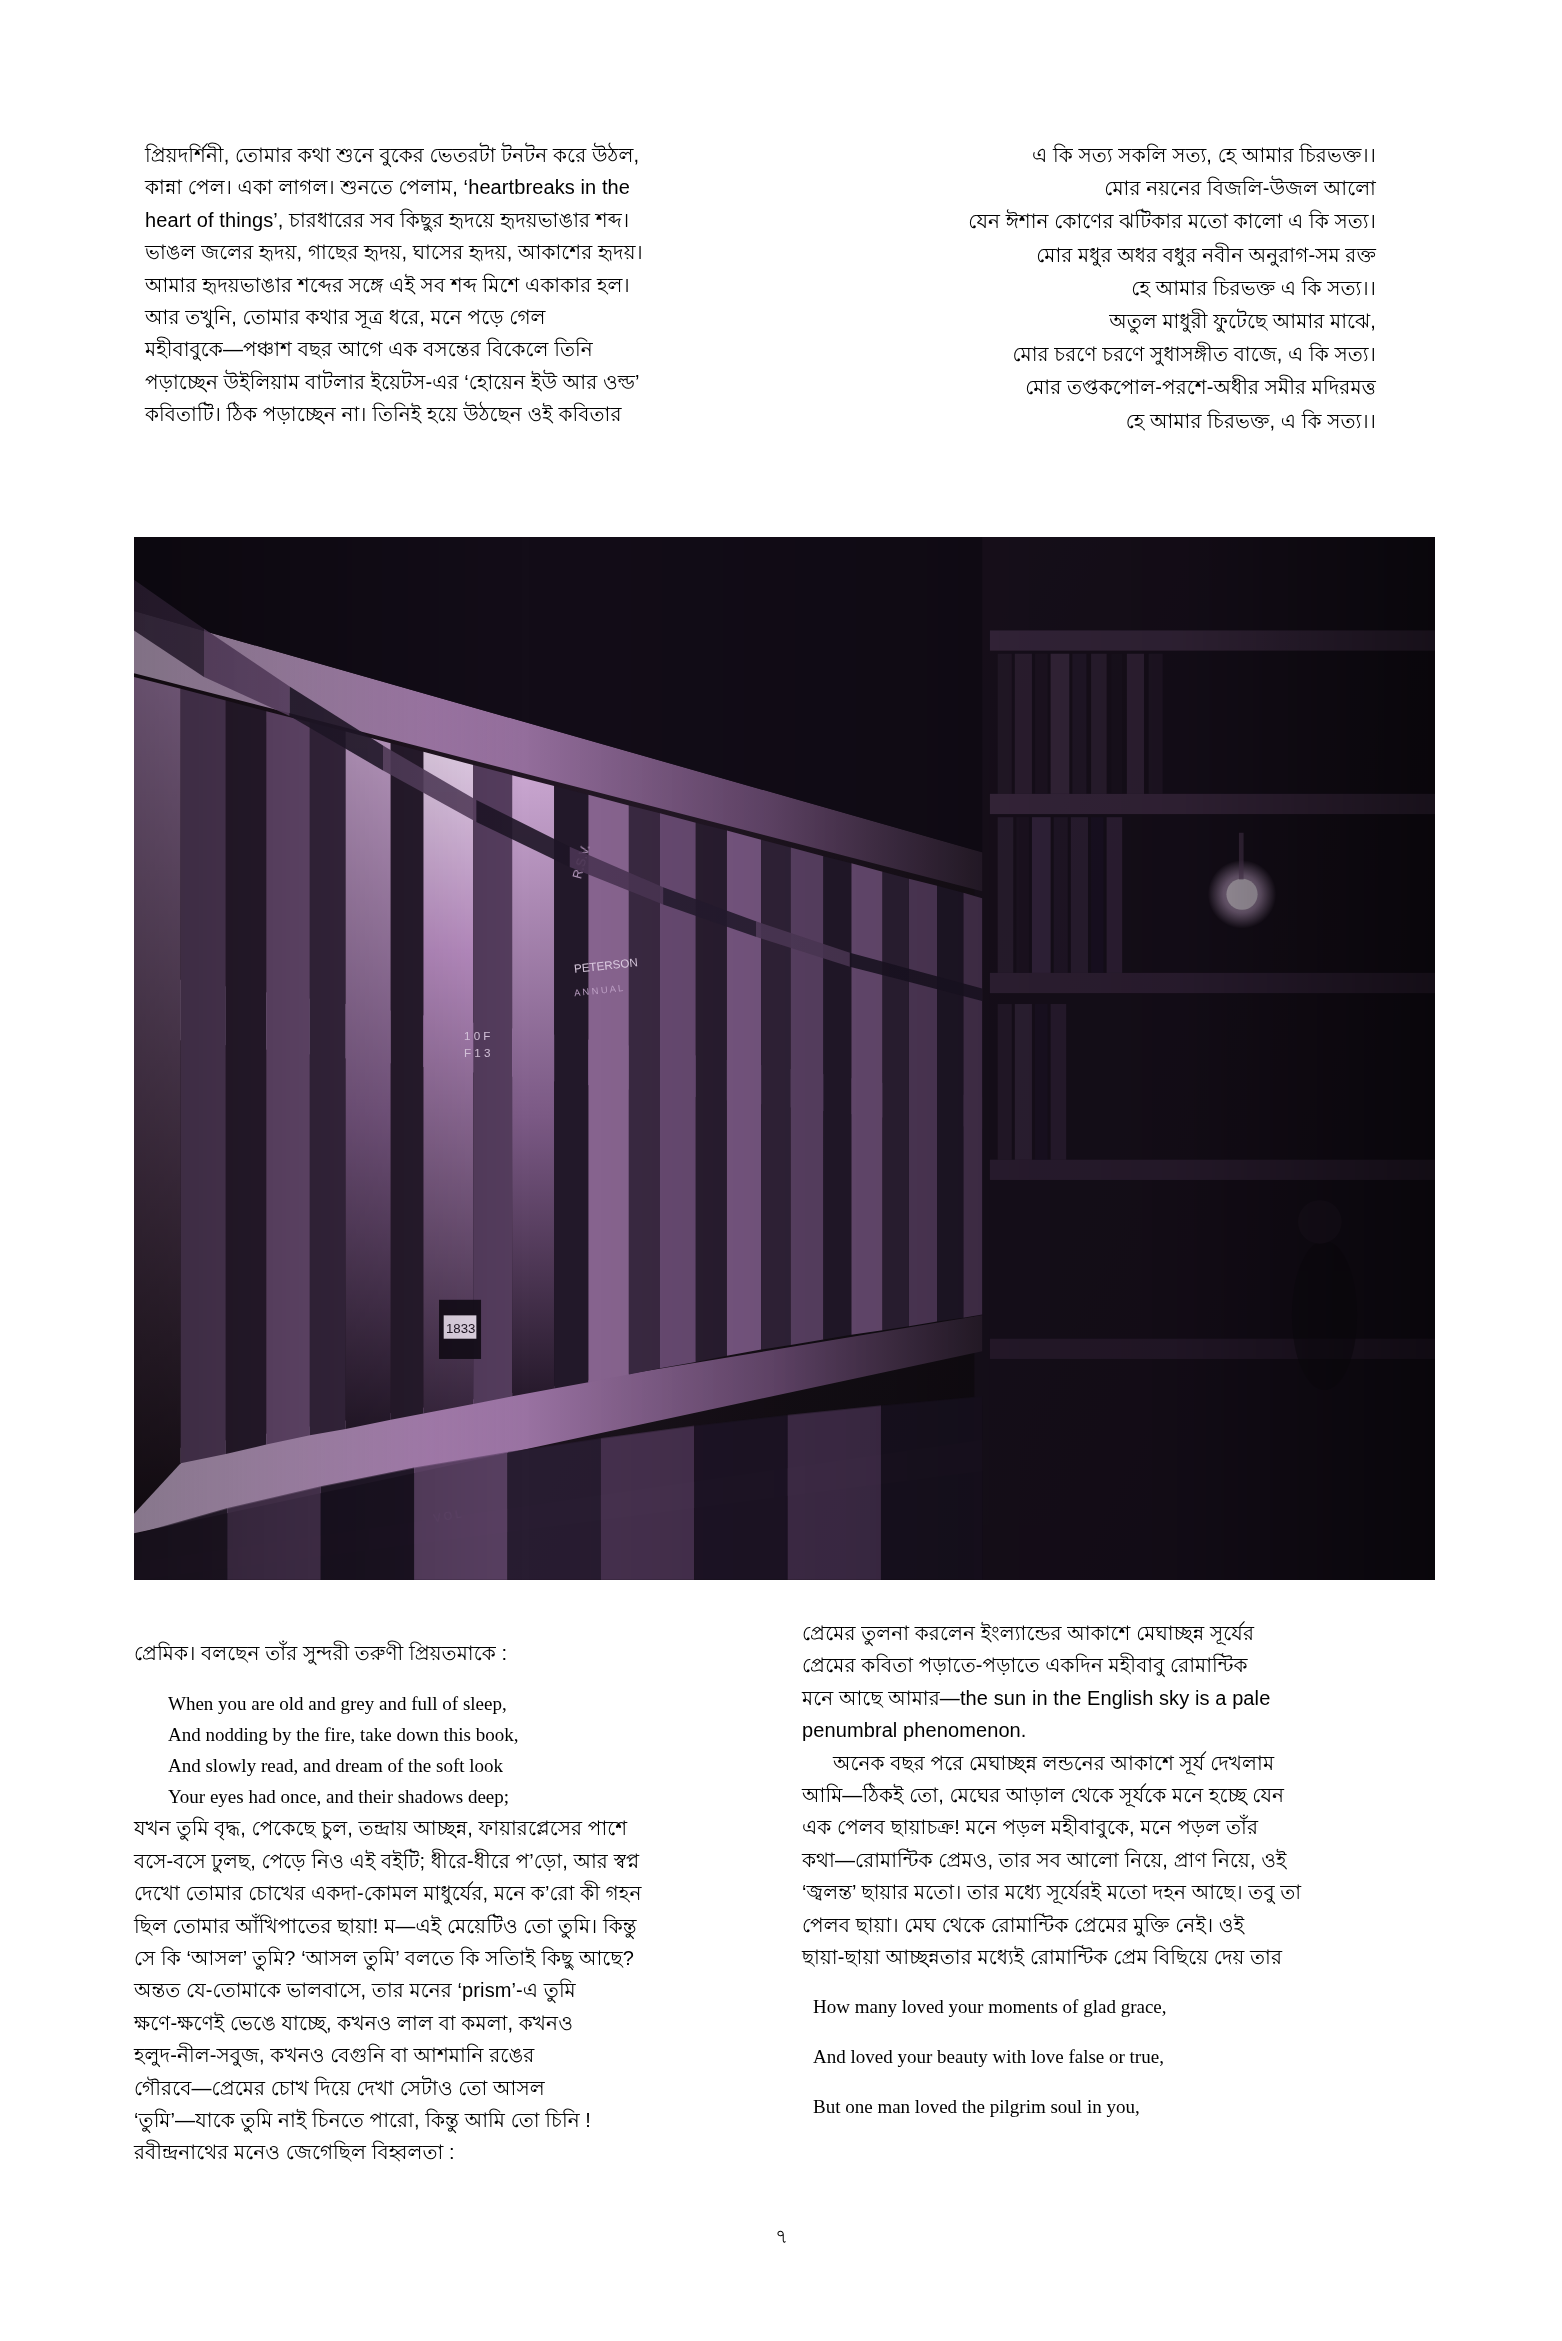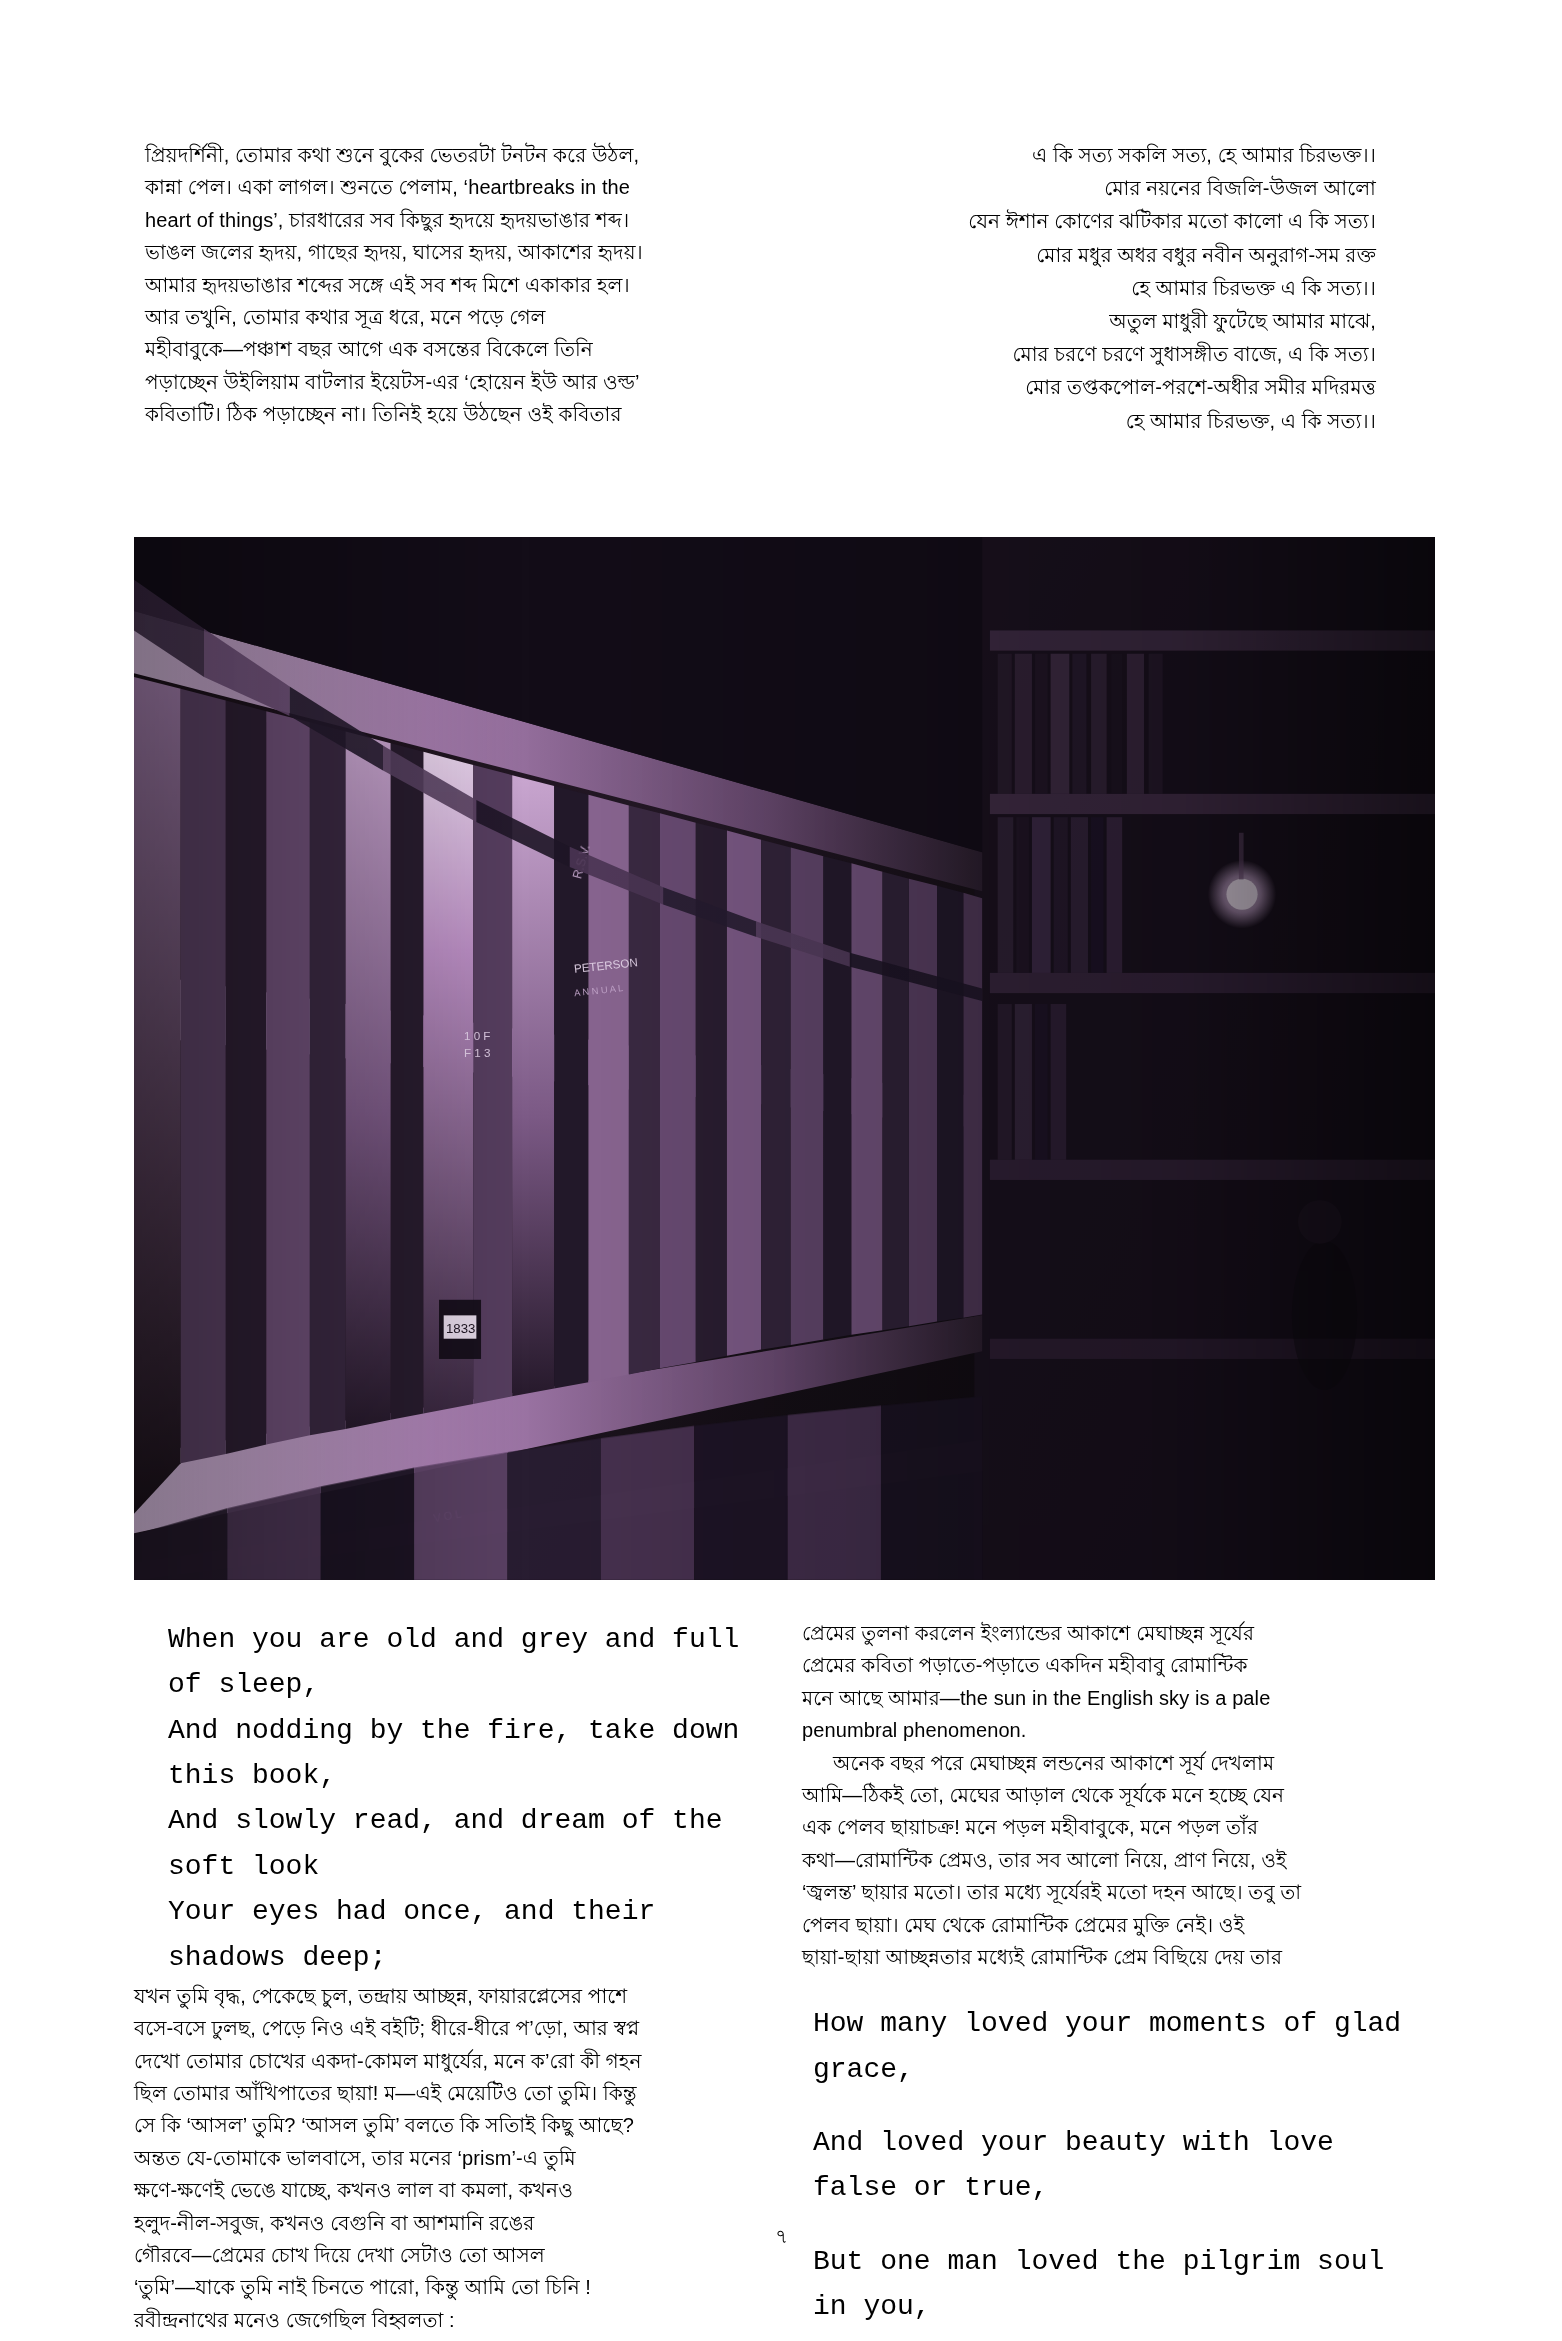--- a/index.html
+++ b/index.html
@@ -40,22 +40,22 @@
   .bn {
     font-family: Liberation Sans, sans-serif;
     font-size: 20px;
     line-height: 1.62;
     letter-spacing: 0.1px;
   }
   .bn p {
     margin: 0;
   }
   .en {
-    font-family: Liberation Mono, monospace;
-    font-size: 28px;
+    font-family: Liberation Serif, serif;
+    font-size: 19px;
     line-height: 1.62;
   }
   .verse-center p {
     margin: 0;
     font-size: 20px;
     line-height: 1.66;
     text-align: right;
   }
   .photo-wrap {
     position: absolute;
@@ -296,20 +296,21 @@
         </g>
 
         <rect x="0" y="0" width="1672" height="1340" fill="url(#vignette)"></rect>
       </svg>
     </div>
   </div>
 
   <div class="columns-bottom">
 
     <div class="col-left-bottom">
+      <p class="bn">প্রেমিক। বলছেন তাঁর সুন্দরী তরুণী প্রিয়তমাকে :</p>
       <div class="en indent-block">
         <p>When you are old and grey and full of sleep,</p>
         <p>And nodding by the fire, take down this book,</p>
         <p>And slowly read, and dream of the soft look</p>
         <p>Your eyes had once, and their shadows deep;</p>
       </div>
       <div class="bn just">
         <p>যখন তুমি বৃদ্ধ, পেকেছে চুল, তন্দ্রায় আচ্ছন্ন, ফায়ারপ্লেসের পাশে</p>
         <p>বসে-বসে ঢুলছ, পেড়ে নিও এই বইটি; ধীরে-ধীরে প’ড়ো, আর স্বপ্ন</p>
         <p>দেখো তোমার চোখের একদা-কোমল মাধুর্যের, মনে ক’রো কী গহন</p>

